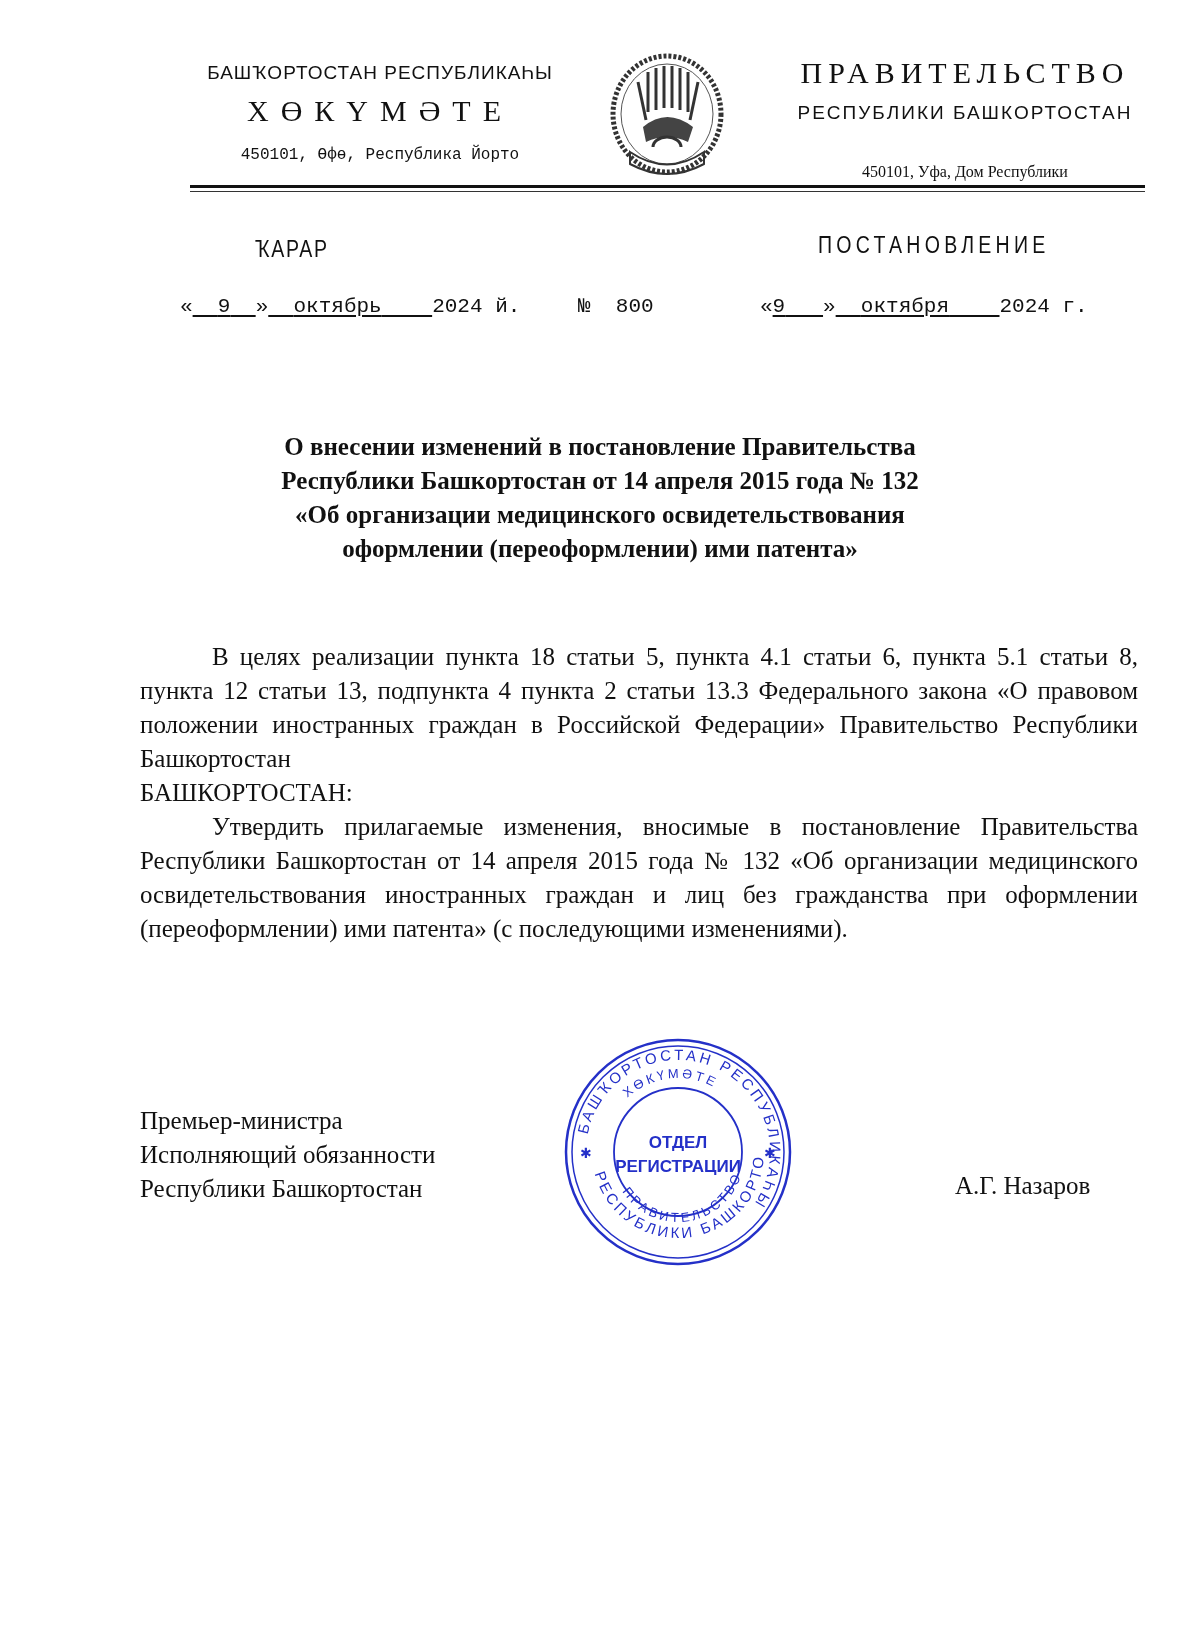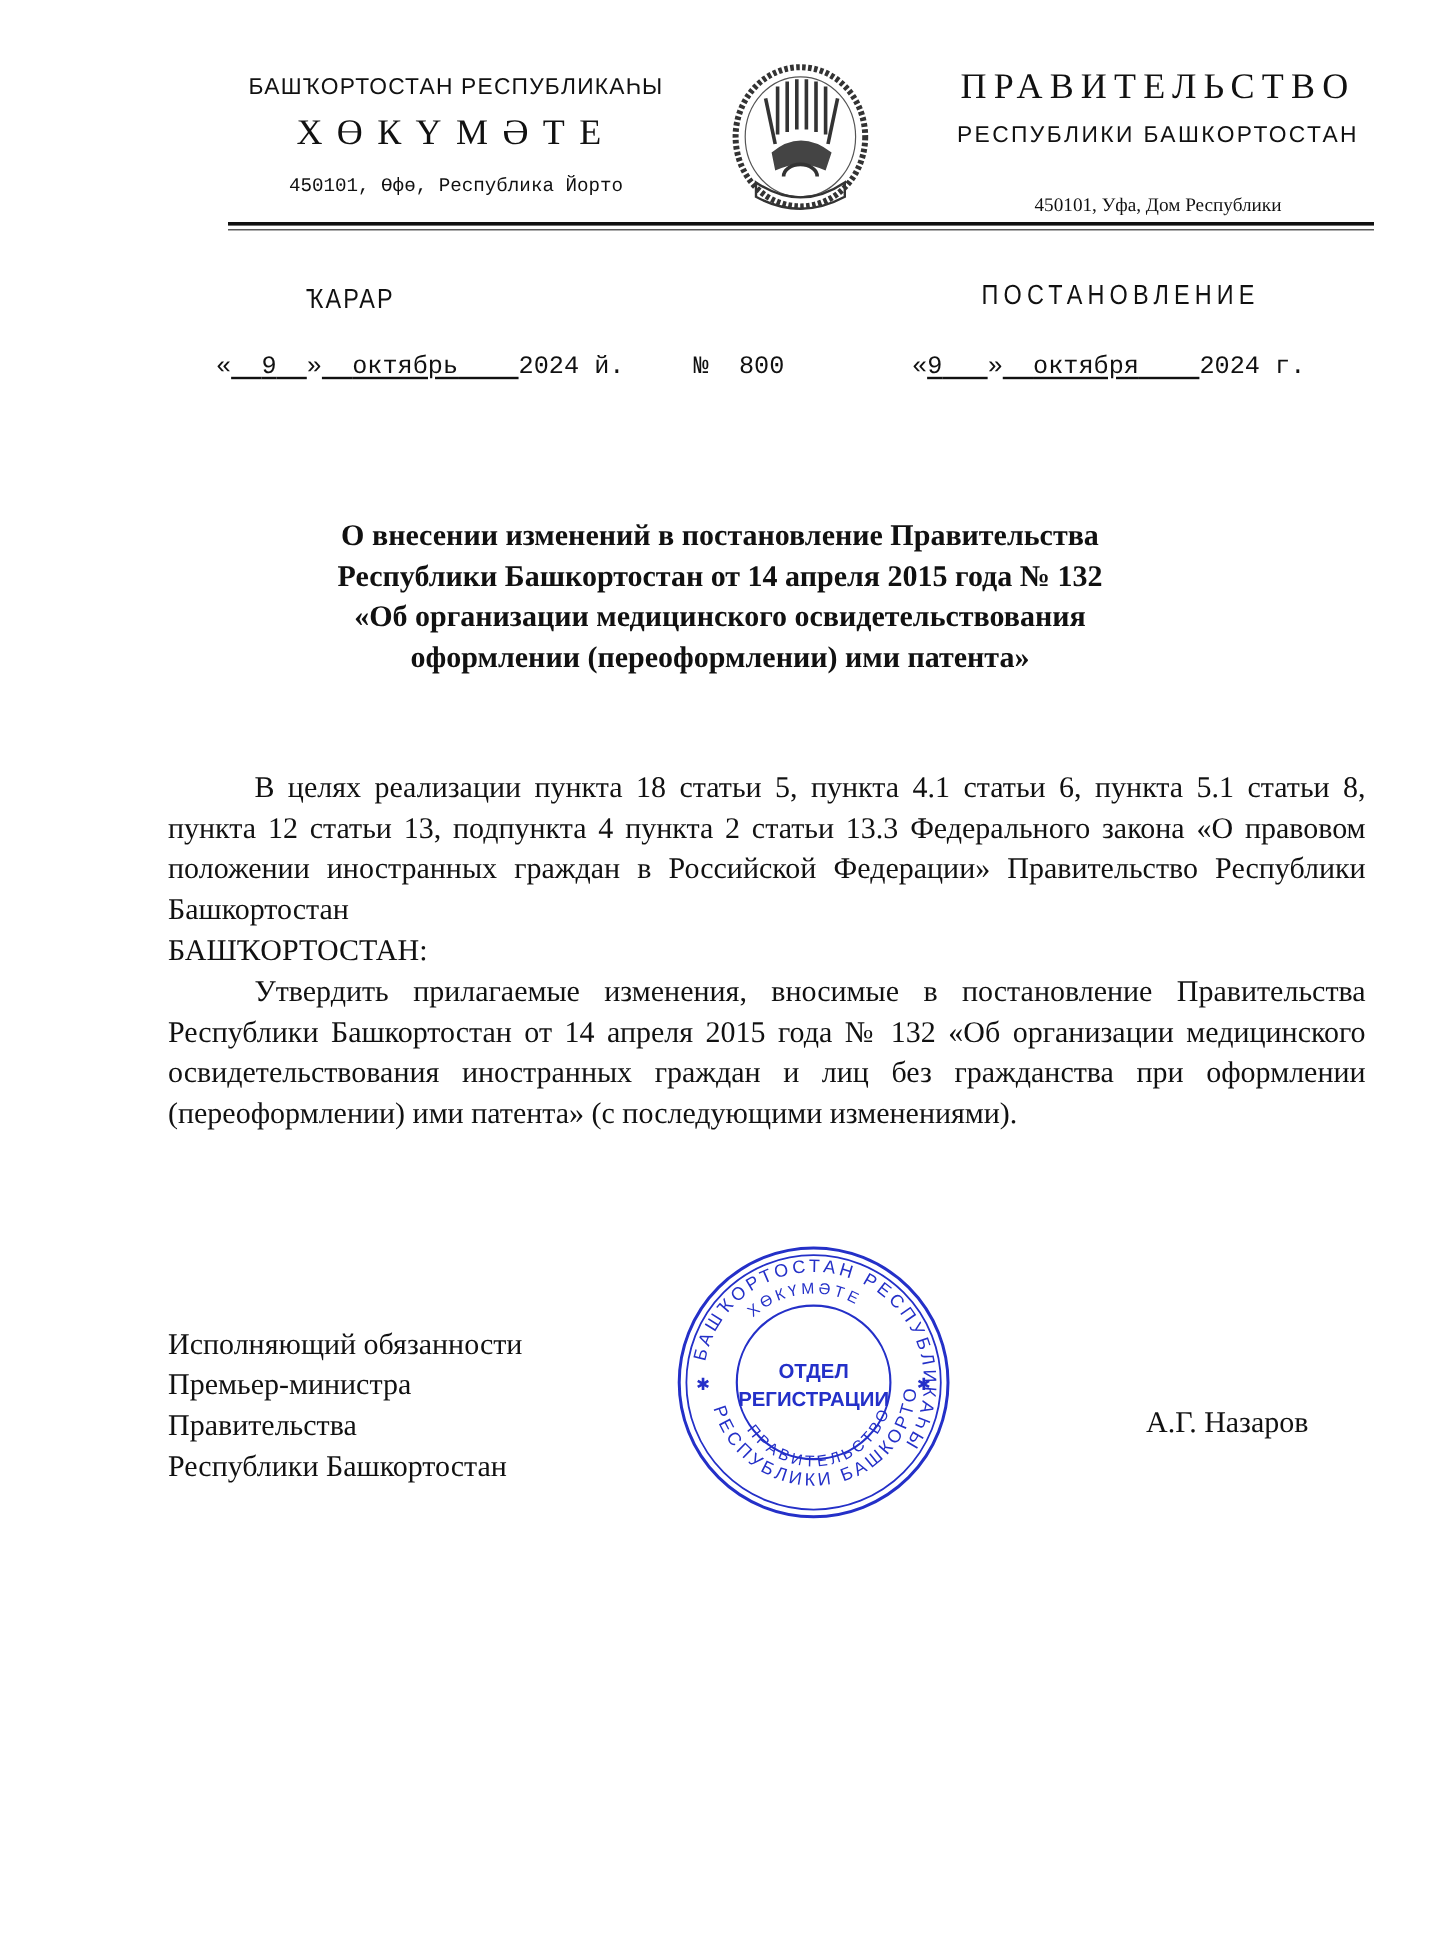--- a/index.html
+++ b/index.html
@@ -82,27 +82,26 @@
 </div>
 
 <div class="abs title">
   <div>О внесении изменений в постановление Правительства</div>
   <div>Республики Башкортостан от 14 апреля 2015 года № 132</div>
   <div>«Об организации медицинского освидетельствования</div>
   <div>оформлении (переоформлении) ими патента»</div>
 </div>
 
 <div class="abs body indent" style="top:640px;">В целях реализации пункта 18 статьи 5, пункта 4.1 статьи 6, пункта 5.1 статьи 8, пункта 12 статьи 13, подпункта 4 пункта 2 статьи 13.3 Федерального закона «О правовом положении иностранных граждан в Российской Федерации» Правительство Республики Башкортостан</div>
-<div class="abs body" style="top:776px;">БАШҠОРТОСТАН:</div>
+<div class="abs body" style="top:776px;">БАШКОРТОСТАН:</div>
 <div class="abs body indent" style="top:810px;">Утвердить прилагаемые изменения, вносимые в постановление Правительства Республики Башкортостан от 14 апреля 2015 года № 132 «Об организации медицинского освидетельствования иностранных граждан и лиц без гражданства при оформлении (переоформлении) ими патента» (с последующими изменениями).</div>
 
 <div class="abs sign">
+  <div>Премьер-министра</div>
   <div>Исполняющий обязанности</div>
-  <div>Премьер-министра</div>
-  <div>Правительства</div>
   <div>Республики Башкортостан</div>
 </div>
 <div class="abs signer">А.Г. Назаров</div>
 
 <div class="abs stamp">
   <svg width="232" height="232" viewBox="0 0 232 232">
     <defs>
       <path id="outerArc" d="M 116 116 m -92 0 a 92 92 0 1 1 184 0 a 92 92 0 1 1 -184 0"></path>
       <path id="innerTopArc" d="M 42 116 A 74 74 0 0 1 190 116"></path>
       <path id="bottomArc" d="M 30 116 A 86 86 0 0 0 202 116"></path>

